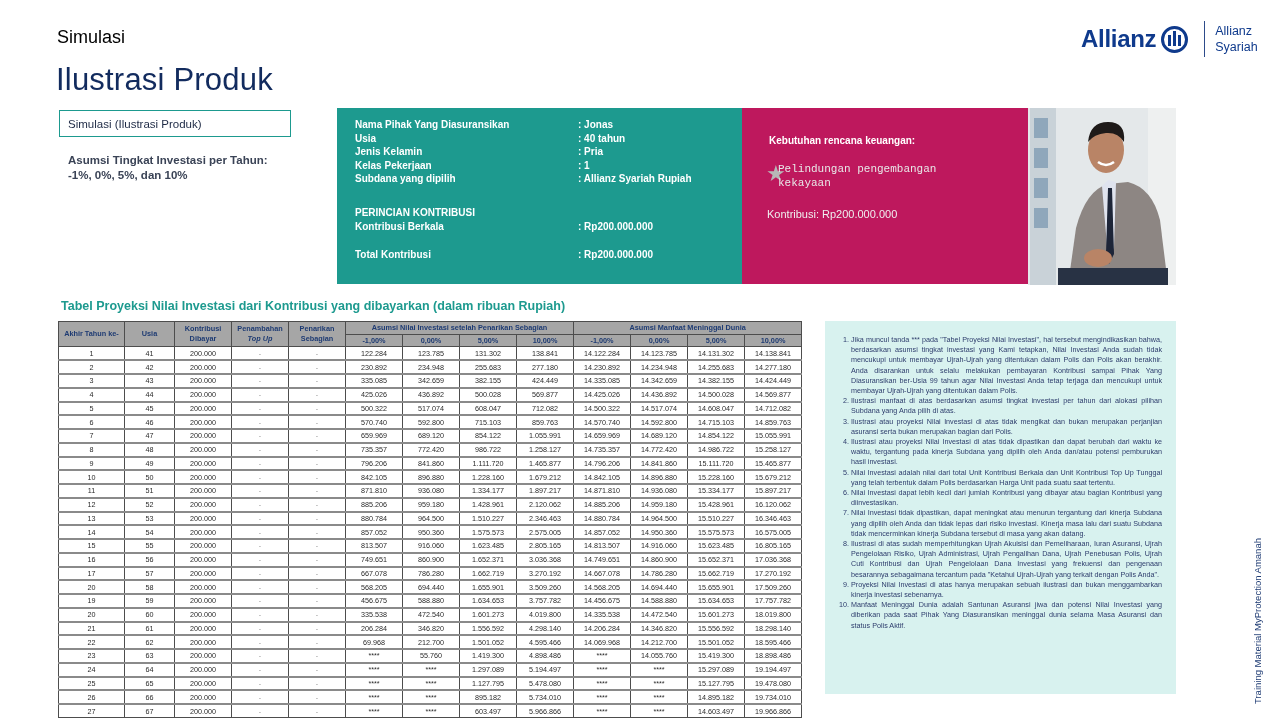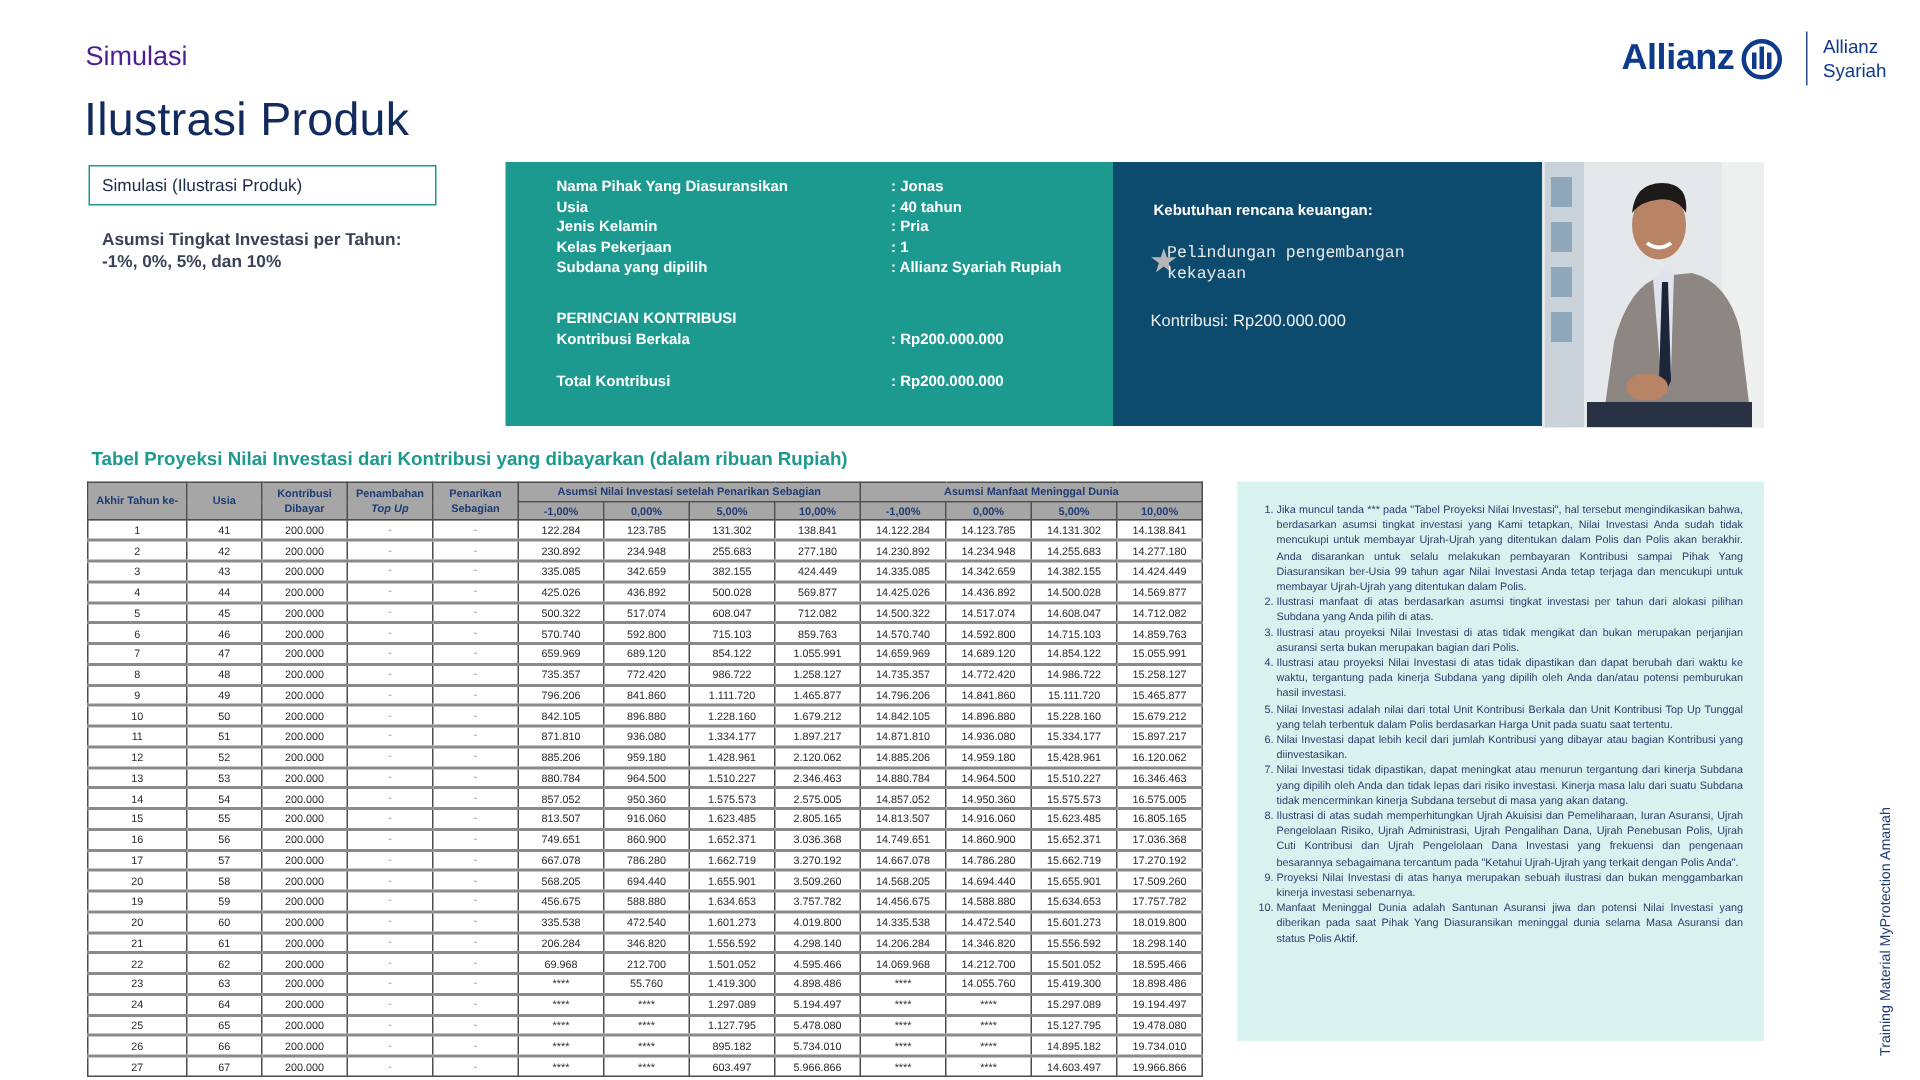--- a/index.html
+++ b/index.html
@@ -1,40 +1,40 @@
 <!DOCTYPE html>
 <html><head>
 <meta charset="utf-8">
 <style>
   * { box-sizing: border-box; margin: 0; padding: 0; }
   html, body { width: 1280px; height: 720px; overflow: hidden; background: #ffffff; }
   body { font-family: "DejaVu Sans", sans-serif; color: #1b2a5b; position: relative; }
 
-  .subtitle { position: absolute; left: 57px; top: 27px; font-size: 18px; color: #4c1d95; font-family: "Liberation Sans", sans-serif; }
+  .subtitle { position: absolute; left: 57px; top: 27px; font-size: 18px; color: #000000; font-family: "Liberation Sans", sans-serif; }
   .title { position: absolute; left: 56px; top: 62px; font-size: 31px; color: #122b5e; font-family: "Liberation Sans", sans-serif; letter-spacing: 0.2px; }
 
   .logo { position: absolute; left: 1081px; top: 18px; height: 42px; display: flex; align-items: center; }
   .logo-word { font-family: "Liberation Sans", sans-serif; font-weight: bold; font-size: 24px; color: #0f3a8c; letter-spacing: -0.3px; }
   .logo-mark { width: 27px; height: 27px; border: 3px solid #0f3a8c; border-radius: 50%; margin-left: 5px; position: relative; }
   .logo-mark i { position: absolute; background: #0f3a8c; width: 3px; bottom: 4px; }
   .logo-mark i.a { left: 4px; height: 11px; }
   .logo-mark i.b { left: 9px; height: 15px; }
   .logo-mark i.c { left: 14px; height: 11px; }
   .logo-sep { width: 1px; height: 36px; background: #2d4b8a; margin-left: 16px; }
   .logo-sub { margin-left: 10px; font-family: "Liberation Sans", sans-serif; font-size: 12.5px; color: #0f3a8c; line-height: 16px; }
 
   .sim-box { position: absolute; left: 59px; top: 110px; width: 232px; height: 27px; border: 1px solid #1d9a8f; padding: 7px 8px; font-size: 11.5px; color: #1e2a45; font-family: "Liberation Sans", sans-serif; }
   .assume { position: absolute; left: 68px; top: 153px; font-size: 11.5px; font-weight: bold; color: #3a4356; line-height: 15px; font-family: "Liberation Sans", sans-serif; }
 
   .info { position: absolute; left: 337px; top: 108px; width: 405px; height: 176px; background: #1d9a8f; color: #ffffff; font-family: "Liberation Sans", sans-serif; font-size: 10px; font-weight: bold; }
-  .info .row { position: absolute; left: 18px; width: 380px; line-height: 13.5px; display: flex; margin-left: 16px; }
+  .info .row { position: absolute; left: 18px; width: 380px; line-height: 13.5px; display: flex; }
   .info .lbl { width: 223px; }
   .info .val { flex: 1; }
 
-  .need { position: absolute; left: 742px; top: 108px; width: 286px; height: 176px; background: #0c4a6e; color: #ffffff; font-family: "Liberation Sans", sans-serif; }
+  .need { position: absolute; left: 742px; top: 108px; width: 286px; height: 176px; background: #be185d; color: #ffffff; font-family: "Liberation Sans", sans-serif; }
   .need .h { position: absolute; left: 27px; top: 27px; font-size: 10px; font-weight: bold; }
   .need .star { position: absolute; left: 24px; top: 53px; font-size: 22px; color: #b7b7b7; }
   .need .p { position: absolute; left: 36px; top: 54px; font-size: 11px; line-height: 14px; color: #e8e8e8; font-family: Liberation Mono, monospace; }
   .need .k { position: absolute; left: 25px; top: 100px; font-size: 11px; color: #efefef; }
 
   .photo { position: absolute; left: 1028px; top: 108px; width: 148px; height: 177px; overflow: hidden; background: linear-gradient(90deg, #d6dde2 0%, #eef1f2 35%, #e2e6e8 100%); }
 
   .tbl-title { position: absolute; left: 61px; top: 299px; font-size: 12.5px; color: #1d9a8f; font-weight: bold; font-family: "Liberation Sans", sans-serif; }
 
   table.proj { position: absolute; left: 58px; top: 321px; width: 744px; border-collapse: collapse; font-family: "Liberation Sans", sans-serif; table-layout: fixed; padding-left: 36px; }

